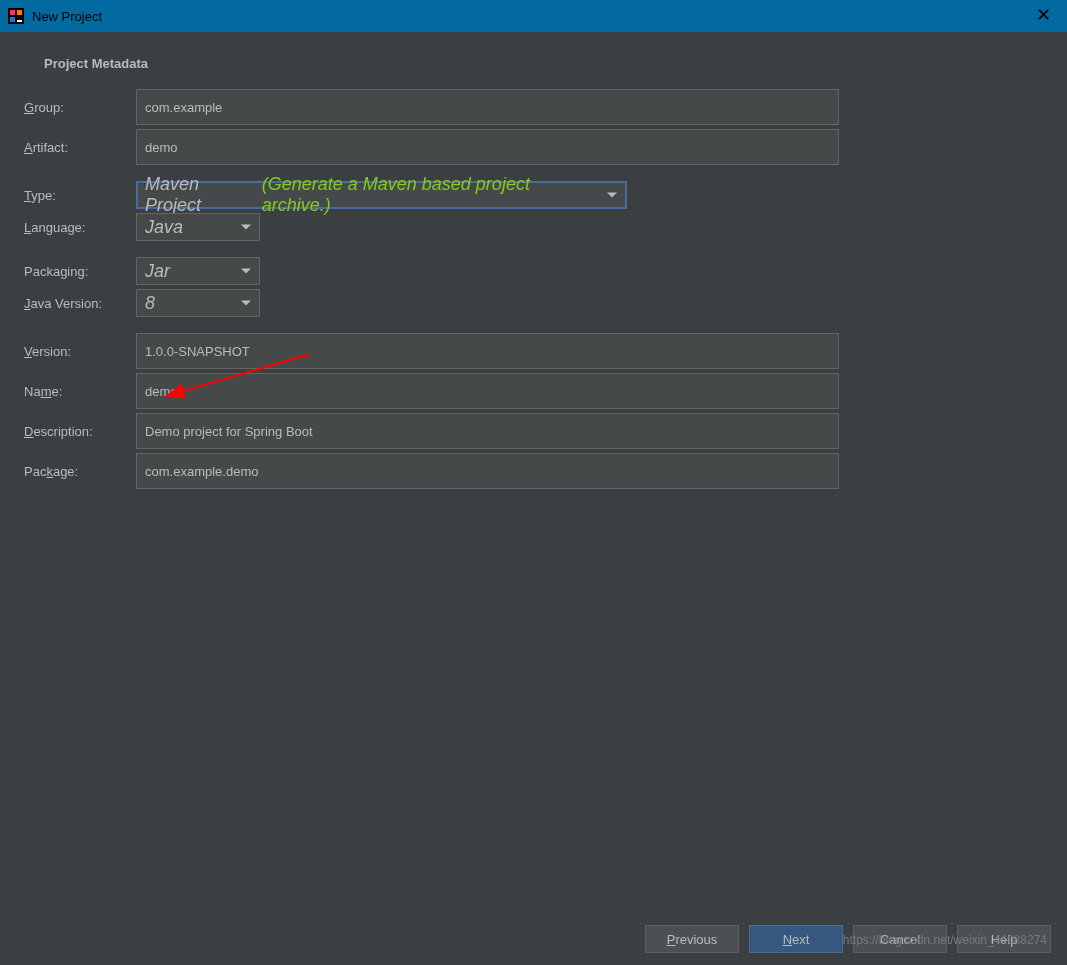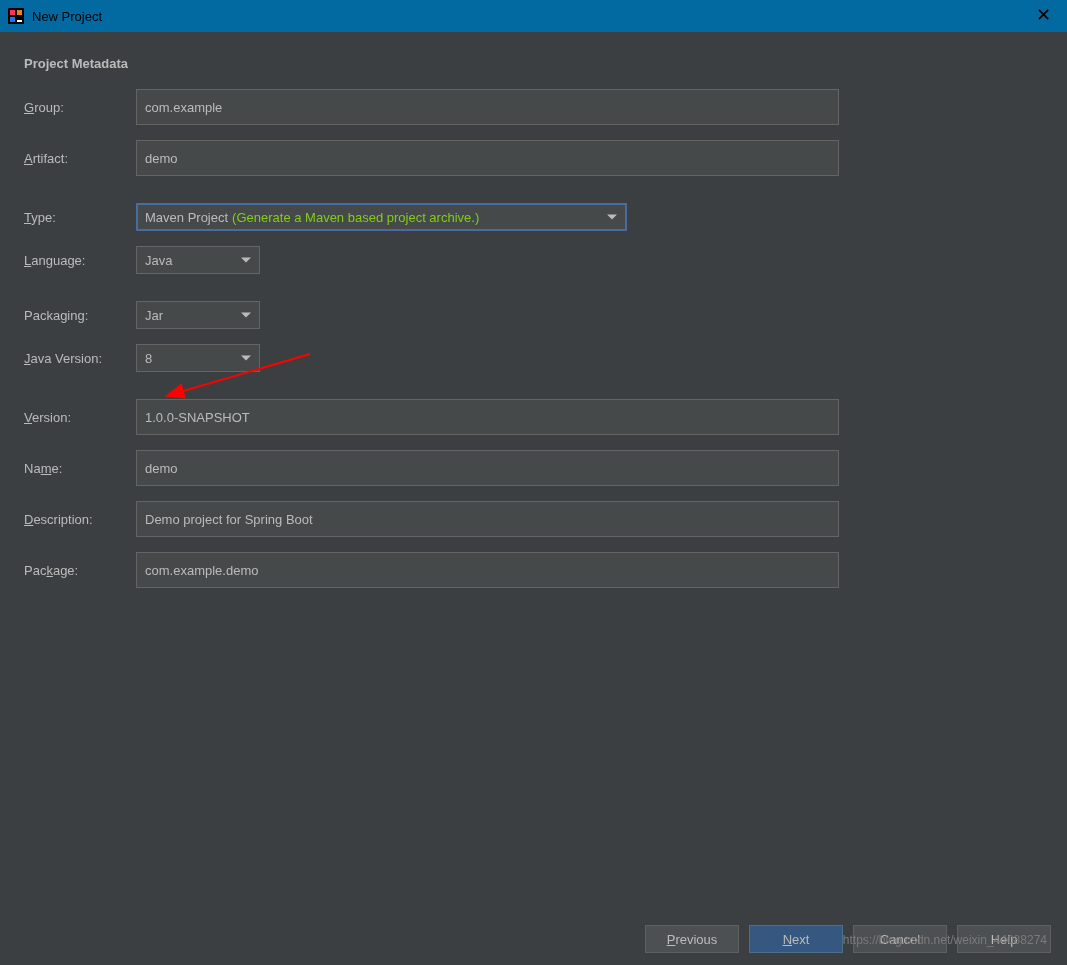--- a/index.html
+++ b/index.html
@@ -45,25 +45,26 @@
       padding: 0 6px;
     }
     .content {
       padding: 24px 24px 0 24px;
     }
     .section-title {
       font-weight: bold;
       color: #bbbbbb;
       margin-bottom: 18px;
       font-size: 13px;
+      margin-left: 20px;
     }
     .form-row {
       display: flex;
       align-items: center;
-      margin-bottom: 15px;
+      margin-bottom: 4px;
     }
     .form-label {
       width: 112px;
       color: #bbbbbb;
       font-size: 13px;
       flex-shrink: 0;
     }
     .form-label .mnemonic {
       text-decoration: underline;
     }
@@ -77,25 +78,26 @@
       padding: 0 8px;
       font-size: 13px;
       outline: none;
     }
     .dropdown {
       height: 28px;
       background: #45494a;
       border: 1px solid #646464;
       color: #bbbbbb;
       padding: 0 28px 0 8px;
-      font-size: 13px;
+      font-size: 18px;
       position: relative;
       display: flex;
       align-items: center;
       cursor: pointer;
+      font-style: italic;
     }
     .dropdown.wide {
       width: 491px;
     }
     .dropdown.narrow {
       width: 124px;
     }
     .dropdown.focused {
       border: 2px solid #4a6b9e;
       padding-left: 7px;

